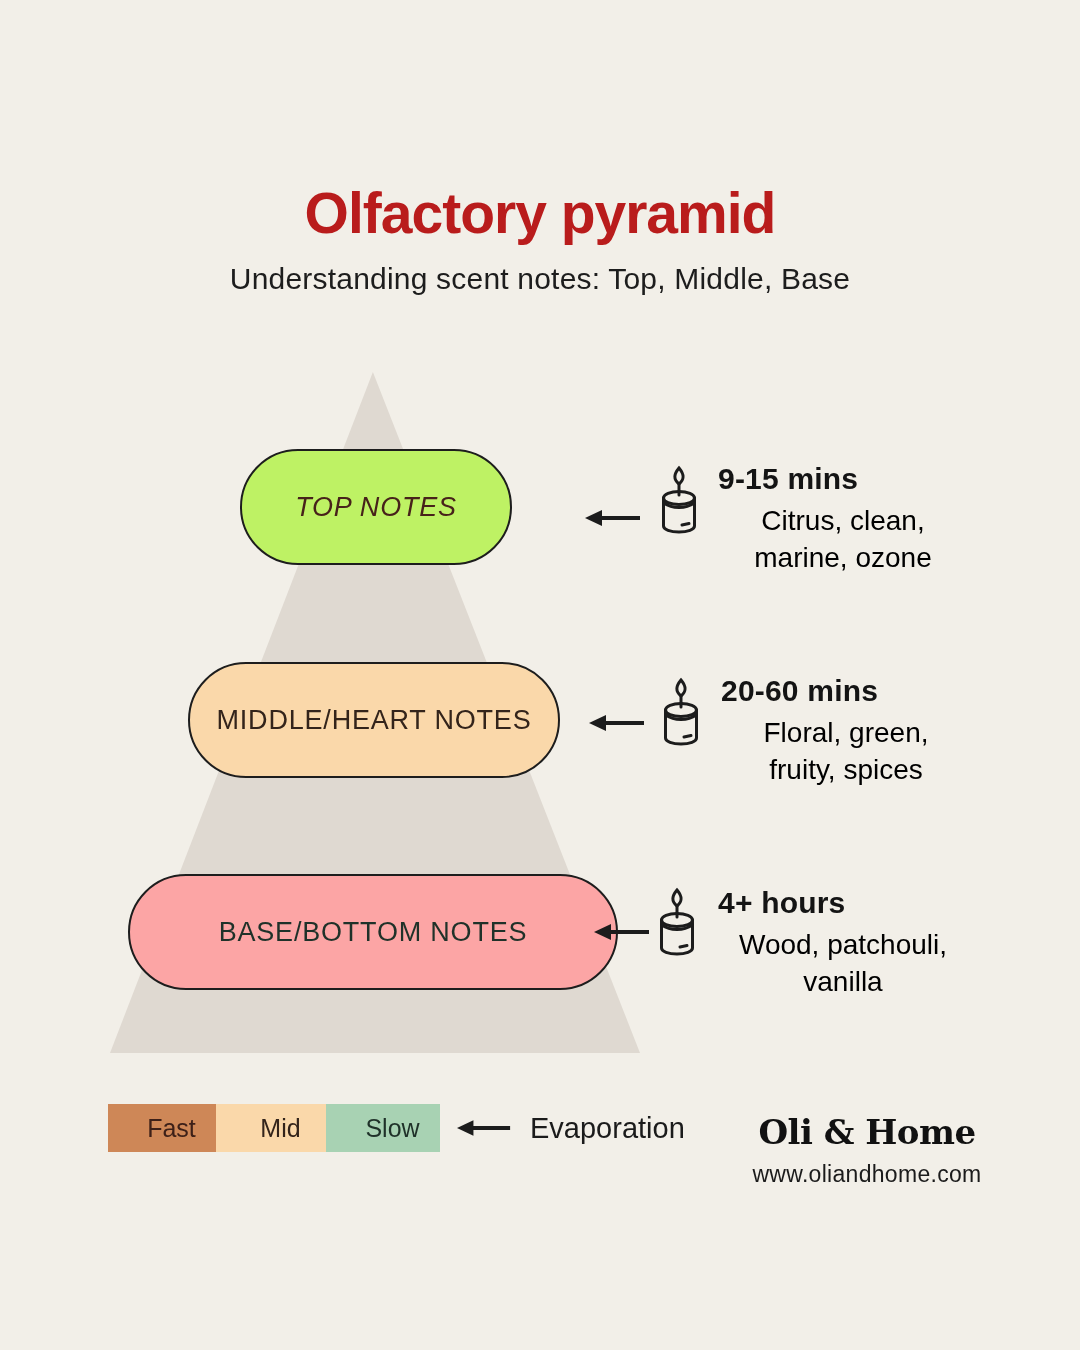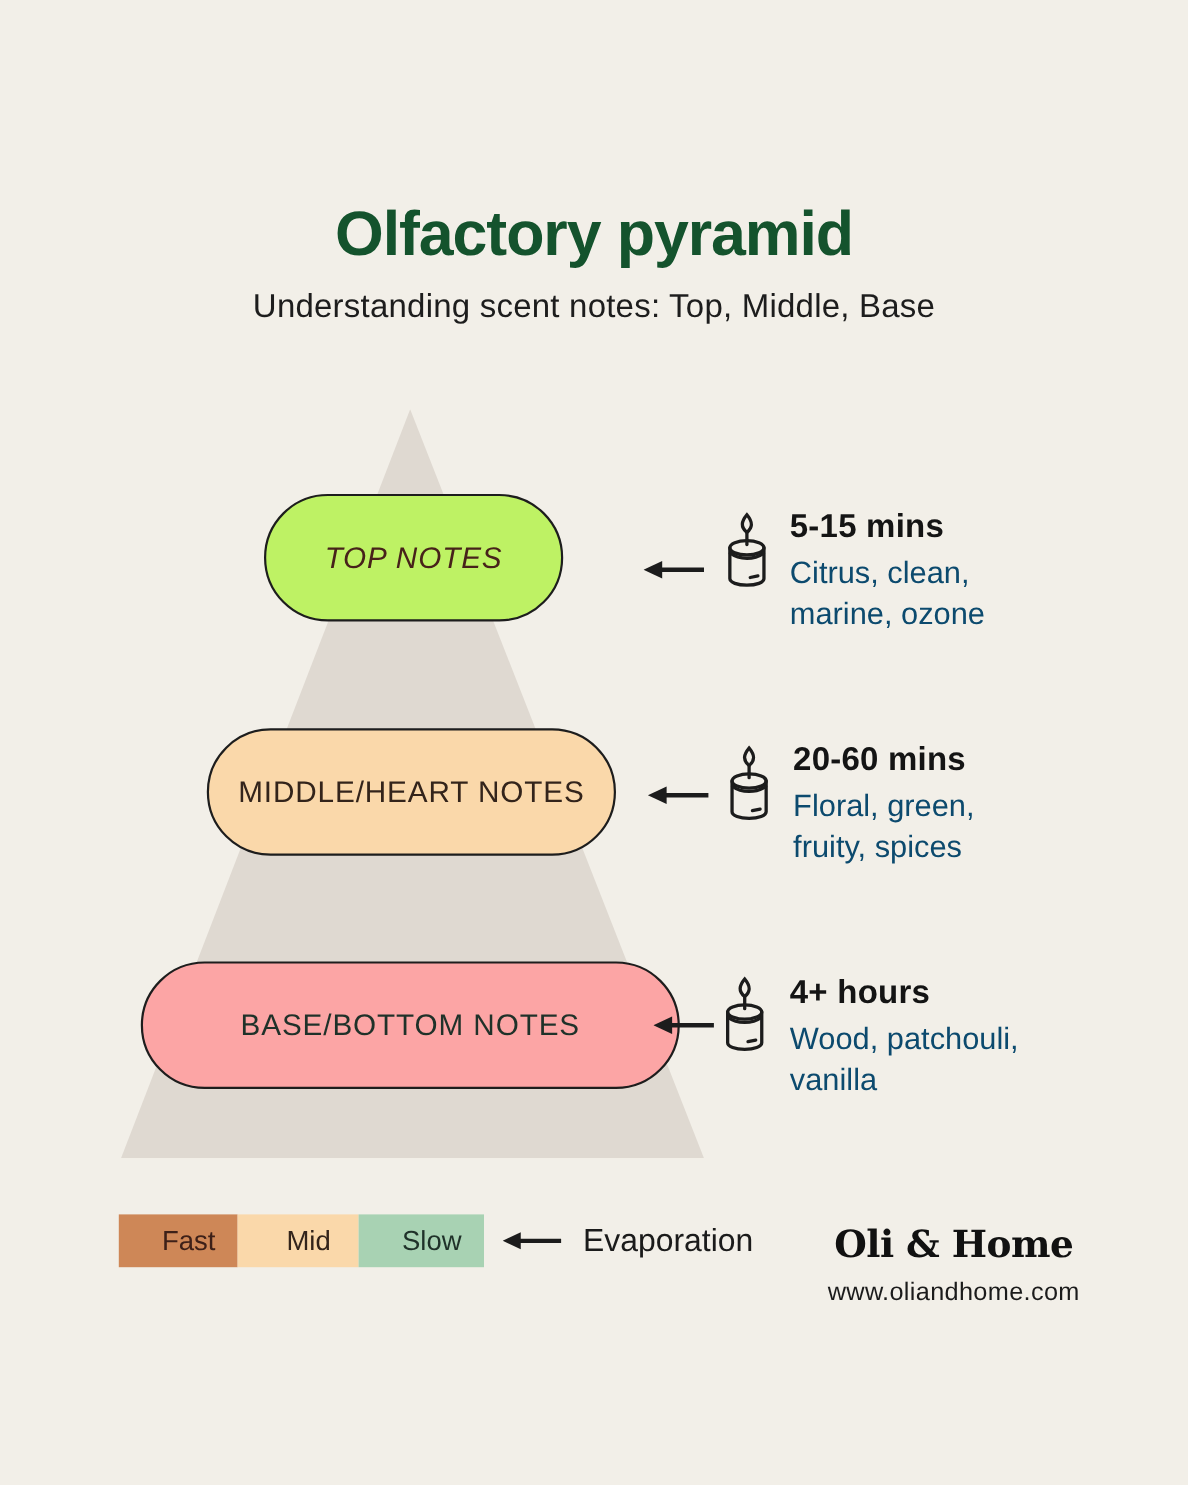--- a/index.html
+++ b/index.html
@@ -1,20 +1,20 @@
 <!DOCTYPE html>
 <html><head>
 <meta charset="utf-8">
 <style>
   html,body{margin:0;padding:0;}
   body{width:1080px;height:1350px;font-family:"Liberation Sans","DejaVu Sans",sans-serif;}
   .canvas{position:relative;width:1080px;height:1350px;background:#F2EFE8;overflow:hidden;}
 
   .title{position:absolute;top:182px;left:0;width:1080px;text-align:center;
-         font-size:57px;font-weight:800;color:#14532d;letter-spacing:-1px;line-height:1.1;}
+         font-size:57px;font-weight:800;color:#b91c1c;letter-spacing:-1px;line-height:1.1;}
   .subtitle{position:absolute;top:262px;left:0;width:1080px;text-align:center;
             font-size:30px;font-weight:400;color:#1d1d1d;letter-spacing:0.2px;}
 
   .triangle{position:absolute;left:110px;top:372px;width:530px;height:681px;
             clip-path:polygon(49.6% 0,0 100%,100% 100%);}
 
   .pill{position:absolute;display:flex;align-items:center;justify-content:center;
         border:2.5px solid #1d1d1d;border-radius:999px;box-sizing:border-box;
         font-size:27px;letter-spacing:0.8px;font-weight:400;}
   .pill-top{left:240px;top:449px;width:272px;height:116px;}
@@ -29,21 +29,21 @@
   .candle-svg{position:absolute;width:46px;height:70px;}
   .candle-1{left:656px;top:465px;}
   .candle-2{left:658px;top:677px;}
   .candle-3{left:654px;top:887px;}
 
   .note-block{position:absolute;width:250px;color:#1b1b1b;}
   .note-1{left:718px;top:462px;}
   .note-2{left:721px;top:674px;}
   .note-3{left:718px;top:886px;}
   .duration{font-size:30px;font-weight:700;color:#141414;margin-bottom:6px;letter-spacing:0.2px;}
-  .note-line{font-size:28px;line-height:37px;color:#0c4a6e;}
+  .note-line{font-size:28px;line-height:37px;color:#000000;text-align:center;}
 
   .legend{position:absolute;left:108px;top:1104px;display:flex;align-items:center;}
   .legend-box{height:48px;display:flex;align-items:center;justify-content:center;
               font-size:25px;padding-left:19px;}
   .legend-box-fast{width:89px;}
   .legend-box-mid{width:91px;}
   .legend-box-slow{width:95px;}
   .legend-arrow{width:56px;height:20px;margin-left:17px;flex:none;}
   .legend-label{margin-left:17px;font-size:29px;color:#1b1b1b;}
 
@@ -109,21 +109,21 @@
   <svg class="candle-svg candle-3" viewBox="0 0 46 70">
     <path class="stroke" d="M23 3 C18 9 17 14 23 19 C29 14 28 9 23 3 Z"></path>
     <line class="stroke" x1="23" y1="19" x2="23" y2="30"></line>
     <ellipse class="stroke" cx="23" cy="33" rx="15.5" ry="6.5"></ellipse>
     <path class="stroke" d="M7.5 33 L7.5 61 C7.5 64.5 14.4 67 23 67 C31.6 67 38.5 64.5 38.5 61 L38.5 33"></path>
     <path class="stroke" d="M8 38 C12 41 18 42.5 23 42.5 C28 42.5 34 41 38 38"></path>
     <line class="stroke" x1="26" y1="60" x2="33" y2="58.5"></line>
   </svg>
 
   <div class="note-block note-1">
-    <div class="duration">5-15 mins</div>
+    <div class="duration">9-15 mins</div>
     <div class="note-line">Citrus, clean,</div>
     <div class="note-line">marine, ozone</div>
   </div>
   <div class="note-block note-2">
     <div class="duration">20-60 mins</div>
     <div class="note-line">Floral, green,</div>
     <div class="note-line">fruity, spices</div>
   </div>
   <div class="note-block note-3">
     <div class="duration">4+ hours</div>

